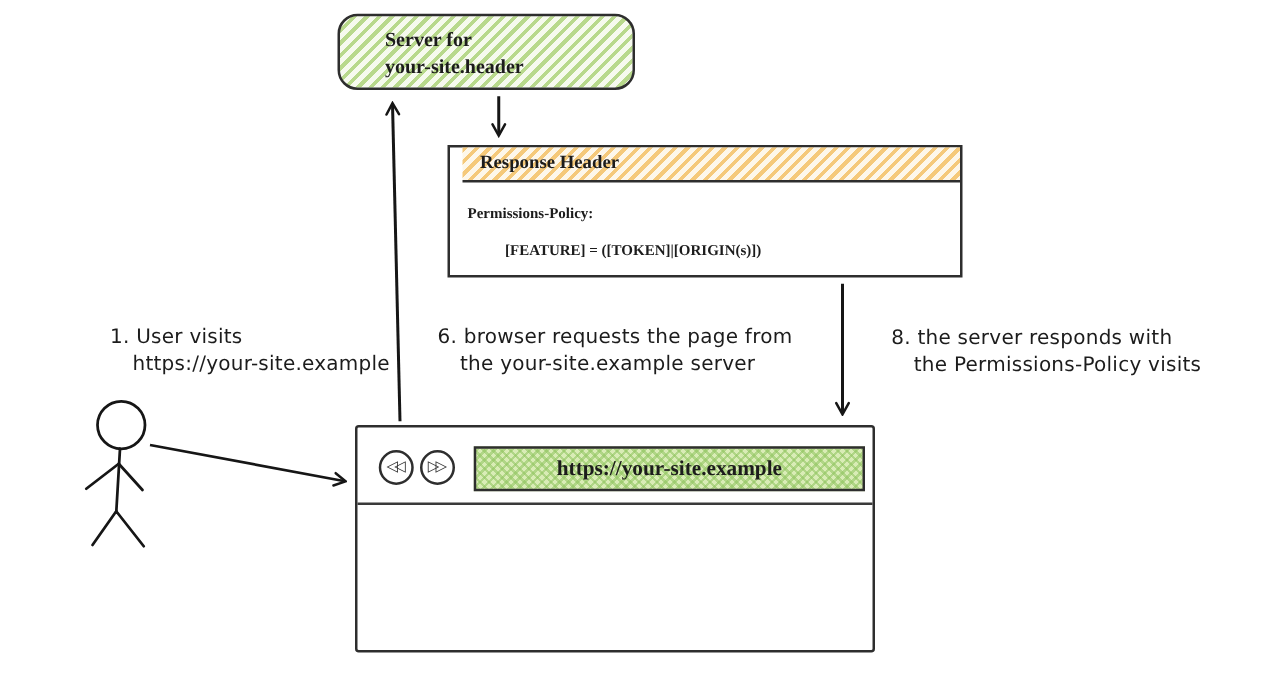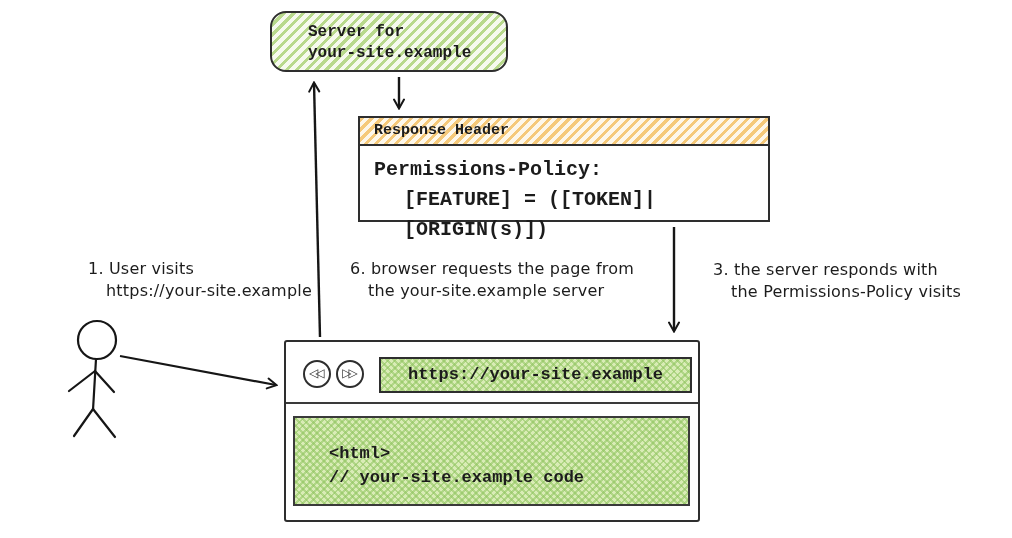--- a/index.html
+++ b/index.html
@@ -7,41 +7,42 @@
     position: relative;
     width: 1012px;
     height: 538px;
     background: #ffffff;
     overflow: hidden;
     font-family: "DejaVu Sans", "Liberation Sans", sans-serif;
     color: var(--ink, #1c1c1c);
   }
   .abs { position:absolute; }
   .mono {
-    font-family: Liberation Mono, monospace;
+    font-family: Liberation Serif, serif;
     font-weight: bold;
     color: var(--ink, #1c1c1c);
   }
   .hand {
     font-family: "DejaVu Sans", "Liberation Sans", sans-serif;
     font-size: 16px;
     line-height: 22px;
     color: var(--ink, #1c1c1c);
     letter-spacing: 0.2px;
     margin-left: 16px;
   }
   .hatch-green {
     background: repeating-linear-gradient(135deg,
       var(--green-stripe, #b8d98c) 0 3px,
       var(--green-bg, #f6faee) 3px 7px);
   }
   .hatch-orange {
     background: repeating-linear-gradient(135deg,
       var(--orange-stripe, #f5c97a) 0 3px,
       var(--orange-bg, #fdf7ea) 3px 7px);
+    margin-left: 10px;
   }
   .cross-green {
     background-color: var(--green-dense-bg, #d9ecb6);
     background-image:
       repeating-linear-gradient(45deg,  rgba(143,196,95,0.55) 0 2px, transparent 2px 5px),
       repeating-linear-gradient(135deg, rgba(143,196,95,0.55) 0 2px, transparent 2px 5px);
   }
 
   
   #server-box {
@@ -62,21 +63,21 @@
   }
   #response-title-bar {
     height:28px;
     border-bottom:2px solid var(--border, #2e2e2e);
     box-sizing:border-box;
     padding:4px 0 0 14px;
     font-size:15px;
   }
   #response-body {
     padding:9px 0 0 14px;
-    font-size:20px; line-height:30px;
+    font-size:12px; line-height:30px;
   }
   #policy-line2 { padding-left:30px; }
 
   
   #browser-window {
     left:284px; top:340px; width:416px; height:182px;
     border:2.5px solid var(--border, #2e2e2e);
     border-radius:3px;
     box-sizing:border-box;
     background:#ffffff;
@@ -149,21 +150,21 @@
     </g>
 
     <line x1="120" y1="356" x2="276" y2="385" stroke="#161616" stroke-width="2.2" marker-end="url(#arrowhead)"></line>
     <line x1="320" y1="337" x2="314" y2="83" stroke="#161616" stroke-width="2.4" marker-end="url(#arrowhead)"></line>
     <line x1="399" y1="77" x2="399" y2="108" stroke="#161616" stroke-width="2.4" marker-end="url(#arrowhead)"></line>
     <line x1="674" y1="227" x2="674" y2="331" stroke="#161616" stroke-width="2.4" marker-end="url(#arrowhead)"></line>
   </svg>
 
   <div id="server-box" class="abs mono hatch-green">
     <div>Server for</div>
-    <div>your-site.example</div>
+    <div>your-site.header</div>
   </div>
 
   <div id="response-box" class="abs">
     <div id="response-title-bar" class="mono hatch-orange">
       <span>Response Header</span>
     </div>
     <div id="response-body" class="mono">
       <div id="policy-line1">Permissions-Policy:</div>
       <div id="policy-line2">[FEATURE] = ([TOKEN]|[ORIGIN(s)])</div>
     </div>
@@ -171,35 +172,31 @@
 
   <div id="step1-label" class="abs hand step-label">
     <div>1. User visits</div>
     <div class="step-line2">https://your-site.example</div>
   </div>
   <div id="step2-label" class="abs hand step-label">
     <div>6. browser requests the page from</div>
     <div class="step-line2">the your-site.example server</div>
   </div>
   <div id="step3-label" class="abs hand step-label">
-    <div>3. the server responds with</div>
+    <div>8. the server responds with</div>
     <div class="step-line2">the Permissions-Policy visits</div>
   </div>
 
   <div id="browser-window" class="abs">
     <div id="browser-topbar">
       <div id="back-button" class="nav-btn">
         <span>◁◁</span>
       </div>
       <div id="forward-button" class="nav-btn">
         <span>▷▷</span>
       </div>
       <div id="url-bar" class="mono cross-green">
         <span>https://your-site.example</span>
       </div>
     </div>
-    <div id="content-box" class="mono cross-green">
-      <div>&lt;html&gt;</div>
-      <div>// your-site.example code</div>
-    </div>
   </div>
 
 </div>
 
 </body></html>

